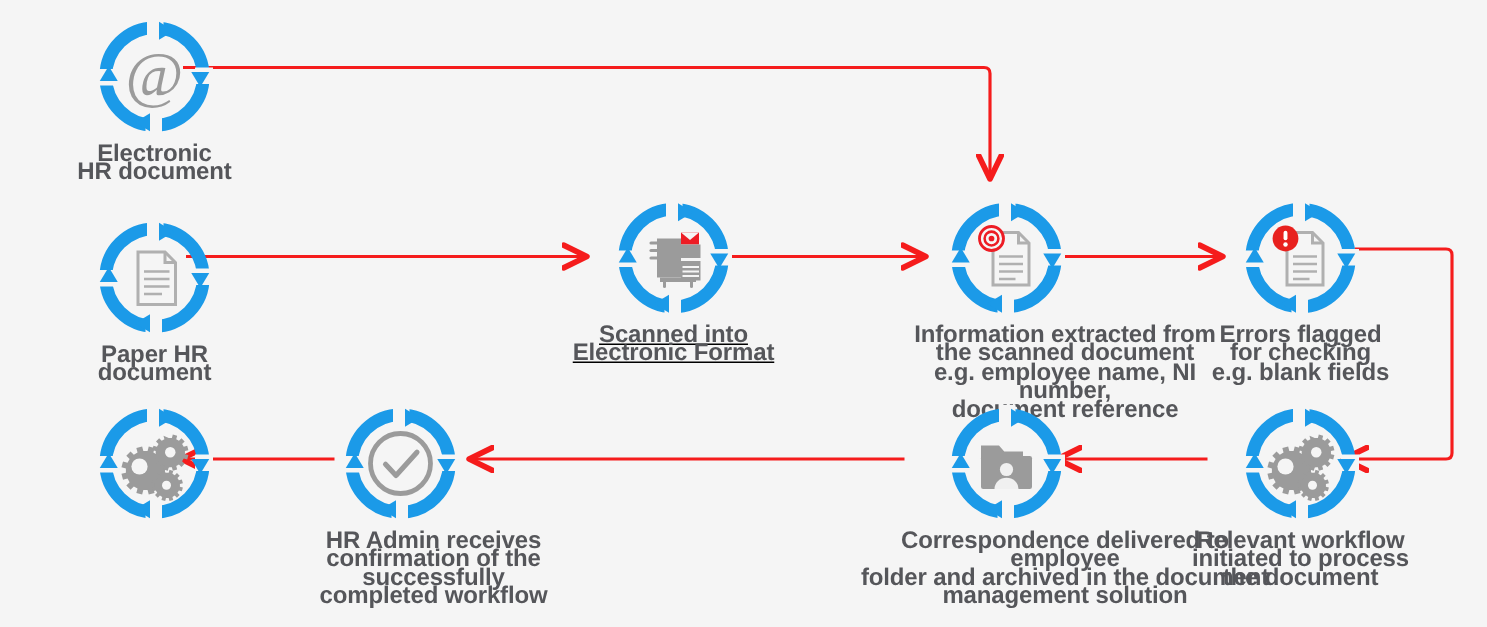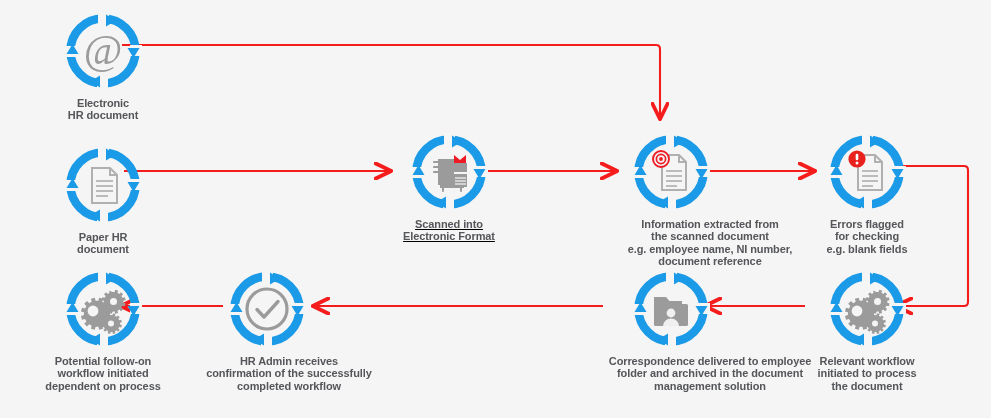--- a/index.html
+++ b/index.html
@@ -14,21 +14,21 @@
   
   #connectors{position:absolute;left:0;top:0;width:991px;height:418px;}
 
   
   .node{position:absolute;width:160px;text-align:center;}
   .ring-wrap{position:relative;width:78px;height:78px;margin:0 auto;}
   .ring-wrap svg{position:absolute;left:0;top:0;}
   .glyph{position:absolute;left:0;top:0;width:78px;height:78px;}
   .caption{
     margin-top:7px;
-    font-size:11px;
+    font-size:16px;
     font-weight:bold;
     line-height:12.4px;
     color:#55565a;
     letter-spacing:-0.1px;
     white-space:pre-line;
   }
 </style>
 </head>
 <body>
 
@@ -396,18 +396,15 @@
         <g fill="#9b9b9b">
           <path d="M48,22 l2.1,0 l0.6,-2.3 l2.9,0.8 l-0.6,2.3 l1.8,1.1 l1.7,-1.7 l2.1,2.1 l-1.7,1.7 l1.1,1.8 l2.3,-0.6 l0.8,2.9 l-2.3,0.6 l0,2.1 l2.3,0.6 l-0.8,2.9 l-2.3,-0.6 l-1.1,1.8 l1.7,1.7 l-2.1,2.1 l-1.7,-1.7 l-1.8,1.1 l0.6,2.3 l-2.9,0.8 l-0.6,-2.3 l-2.1,0 l-0.6,2.3 l-2.9,-0.8 l0.6,-2.3 l-1.8,-1.1 l-1.7,1.7 l-2.1,-2.1 l1.7,-1.7 l-1.1,-1.8 l-2.3,0.6 l-0.8,-2.9 l2.3,-0.6 l0,-2.1 l-2.3,-0.6 l0.8,-2.9 l2.3,0.6 l1.1,-1.8 l-1.7,-1.7 l2.1,-2.1 l1.7,1.7 l1.8,-1.1 l-0.6,-2.3 Z" transform="translate(0.5,0)"></path>
           <circle cx="49.5" cy="31.5" r="3.5" fill="#f5f5f5"></circle>
         </g>
         <g fill="#9b9b9b">
           <path d="M48,44 l2.1,0 l0.6,-2.3 l2.9,0.8 l-0.6,2.3 l1.8,1.1 l1.7,-1.7 l2.1,2.1 l-1.7,1.7 l1.1,1.8 l2.3,-0.6 l0.8,2.9 l-2.3,0.6 l0,2.1 l2.3,0.6 l-0.8,2.9 l-2.3,-0.6 l-1.1,1.8 l1.7,1.7 l-2.1,2.1 l-1.7,-1.7 l-1.8,1.1 l0.6,2.3 l-2.9,0.8 l-0.6,-2.3 l-2.1,0 l-0.6,2.3 l-2.9,-0.8 l0.6,-2.3 l-1.8,-1.1 l-1.7,1.7 l-2.1,-2.1 l1.7,-1.7 l-1.1,-1.8 l-2.3,0.6 l-0.8,-2.9 l2.3,-0.6 l0,-2.1 l-2.3,-0.6 l0.8,-2.9 l2.3,0.6 l1.1,-1.8 l-1.7,-1.7 l2.1,-2.1 l1.7,1.7 l1.8,-1.1 l-0.6,-2.3 Z" transform="translate(-1.5,0.5) scale(0.86) translate(8,8)"></path>
           <circle cx="47" cy="53.5" r="3" fill="#f5f5f5"></circle>
         </g>
       </svg>
     </div>
-    <div class="caption">Potential follow-on
-workflow initiated
-dependent on process</div>
   </div>
 
 </div>
 
 </body></html>

